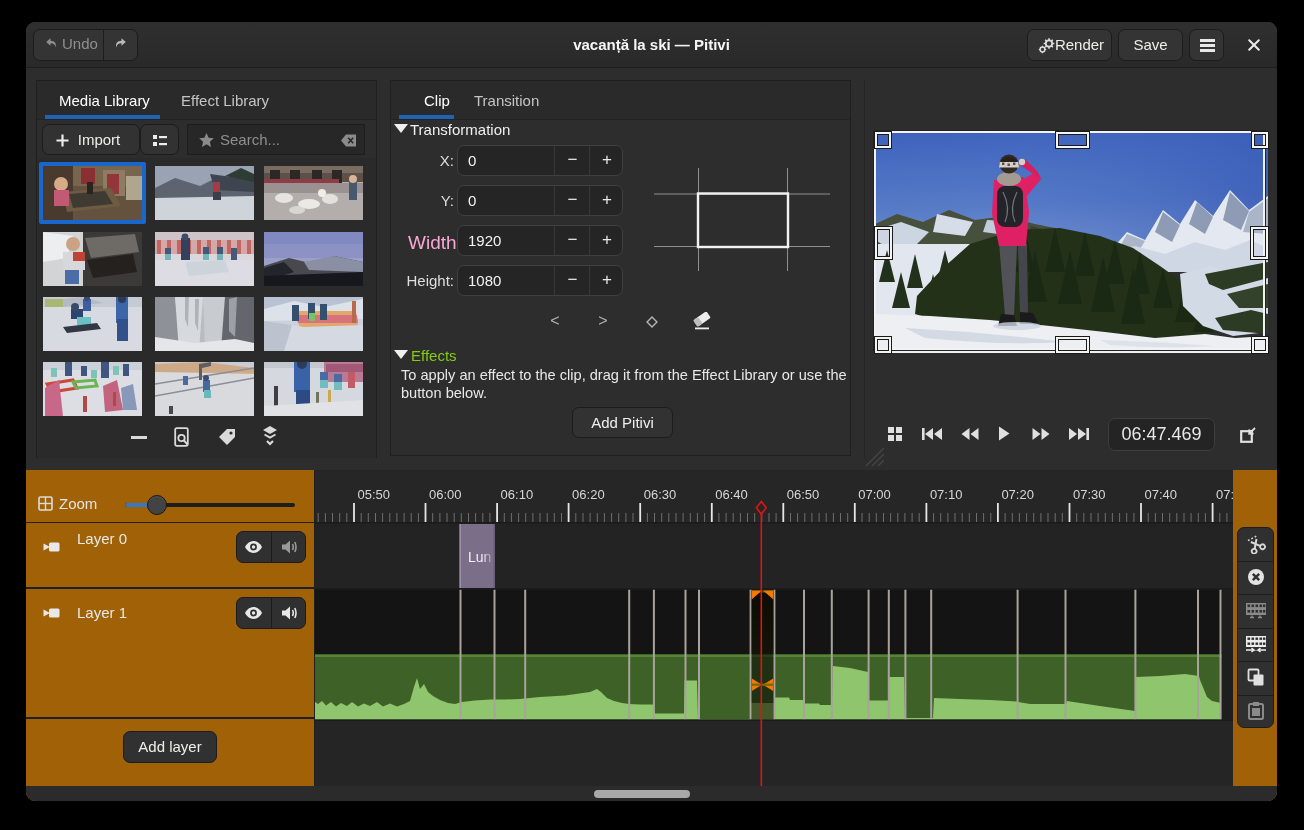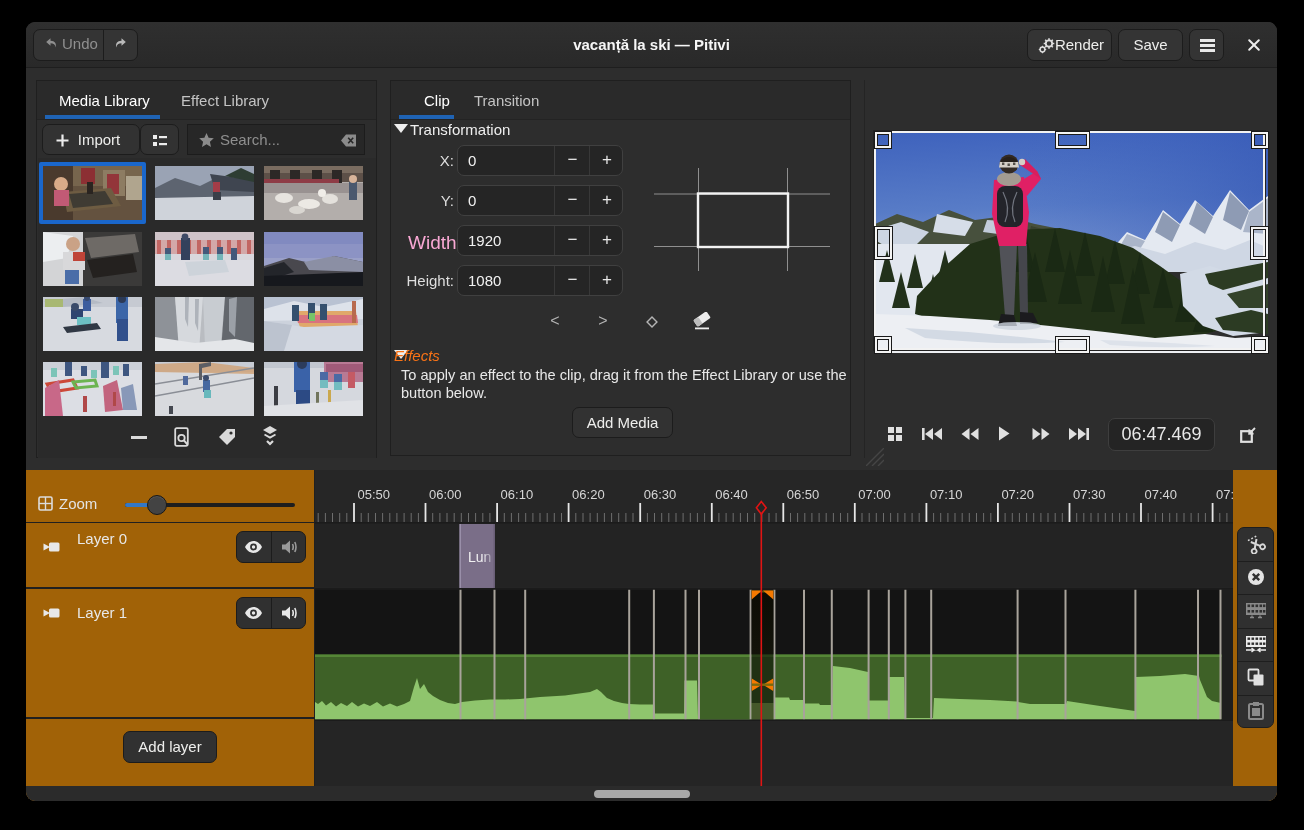--- a/index.html
+++ b/index.html
@@ -385,23 +385,23 @@
   </svg>
   <svg class="abs" style="left:301px;top:231px" width="20" height="19" viewBox="0 0 20 19">
     <g transform="rotate(-35 10 7)">
       <rect x="2" y="3" width="16" height="8" rx="1.5" fill="#ededed"></rect>
       <rect x="2" y="3" width="6" height="8" rx="1.5" fill="#bdbdbd"></rect>
     </g>
     <rect x="3" y="15.5" width="14" height="1.8" fill="#ededed"></rect>
   </svg>
 
   <div class="abs" style="left:3px;top:269px;width:0;height:0;border-left:7px solid transparent;border-right:7px solid transparent;border-top:9px solid #efefef;"></div>
-  <div class="abs" style="left:3px;top:266px;font-size:15px;color:#f97316;font-style:italic;">Effects</div>
+  <div class="abs" style="left:20px;top:266px;font-size:15px;color:#84cc16;">Effects</div>
   <div class="abs" style="left:10px;top:285px;width:452px;font-size:14.6px;line-height:18px;color:#e8e8e8;">To apply an effect to the clip, drag it from the Effect Library or use the button below.</div>
-  <div class="btn" style="left:181px;top:326px;width:101px;height:31px;line-height:29px;">Add Media</div>
+  <div class="btn" style="left:181px;top:326px;width:101px;height:31px;line-height:29px;">Add Pitivi</div>
 </div>
 
 <div class="abs" id="preview" style="left:838px;top:58px;width:413px;height:378px;">
   <div class="abs" style="left:0;top:0;width:1px;height:378px;background:#242424;"></div>
   <svg class="abs" style="left:11px;top:52px" width="393" height="221" viewBox="0 0 393 221">
     <defs>
       <linearGradient id="sky" x1="0.15" y1="0" x2="0.3" y2="1">
         <stop offset="0" stop-color="#3f63bd"></stop>
         <stop offset="0.55" stop-color="#587cc7"></stop>
         <stop offset="1" stop-color="#85a0d6"></stop>

